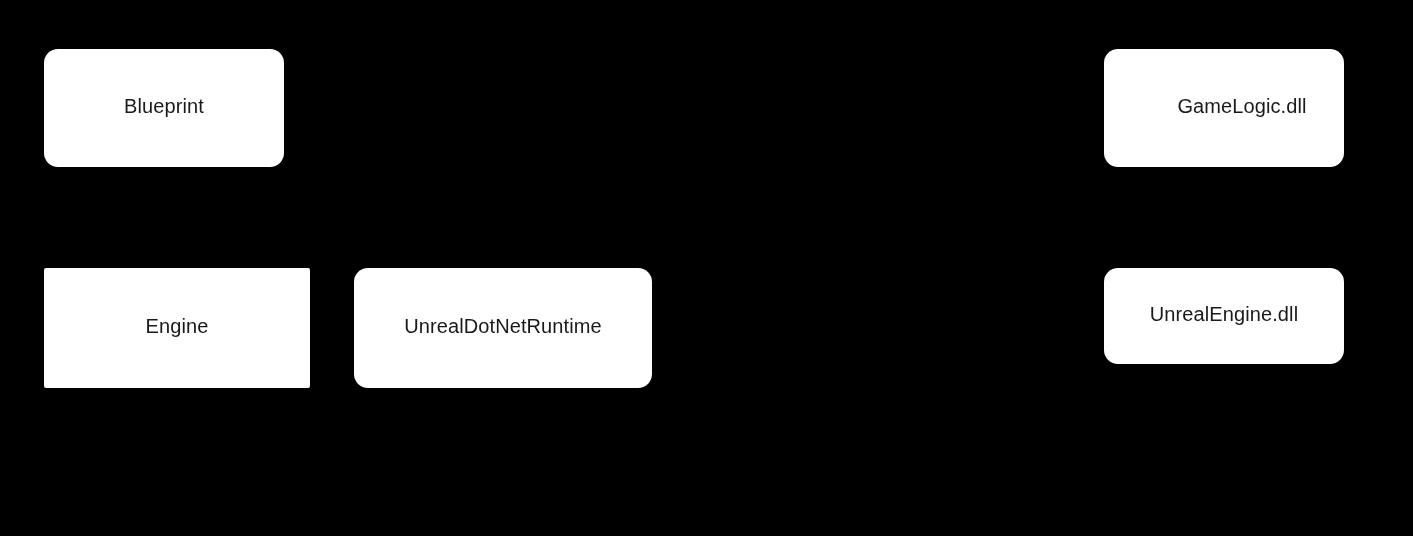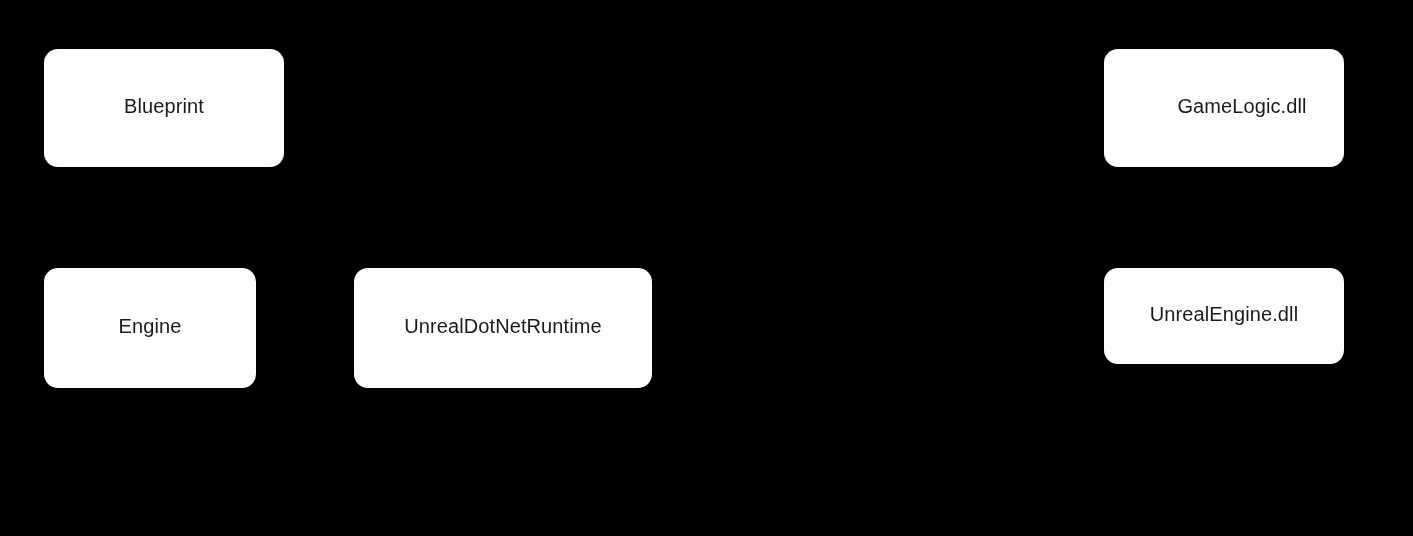--- a/index.html
+++ b/index.html
@@ -51,21 +51,21 @@
 <div id="canvas" style="width: 1413px; height: 536px; background: rgb(0, 0, 0);">
 
   <div class="node" style="left: 44px; top: 49px; width: 240px; height: 118px; background: rgb(255, 255, 255); border-radius: 14px;">
     <span class="node-label" style="color: rgb(26, 26, 26);">Blueprint</span>
   </div>
 
   <div class="node" style="left: 1104px; top: 49px; width: 240px; height: 118px; background: rgb(255, 255, 255); border-radius: 14px;">
     <span class="node-label" style="color: rgb(26, 26, 26); padding-left: 36px;">GameLogic.dll</span>
   </div>
 
-  <div class="node" style="left: 44px; top: 268px; width: 212px; height: 120px; background: rgb(255, 255, 255); border-radius: 14px;">
+  <div class="node" style="left: 44px; top: 268px; width: 266px; height: 120px; background: rgb(255, 255, 255); border-radius: 2px;">
     <span class="node-label" style="color: rgb(26, 26, 26);">Engine</span>
   </div>
 
   <div class="node" style="left: 354px; top: 268px; width: 298px; height: 120px; background: rgb(255, 255, 255); border-radius: 14px;">
     <span class="node-label" style="color: rgb(26, 26, 26);">UnrealDotNetRuntime</span>
   </div>
 
 
   <div class="node" style="left: 1104px; top: 268px; width: 240px; height: 96px; background: rgb(255, 255, 255); border-radius: 14px;">
     <span class="node-label" style="color: rgb(26, 26, 26);">UnrealEngine.dll</span>

